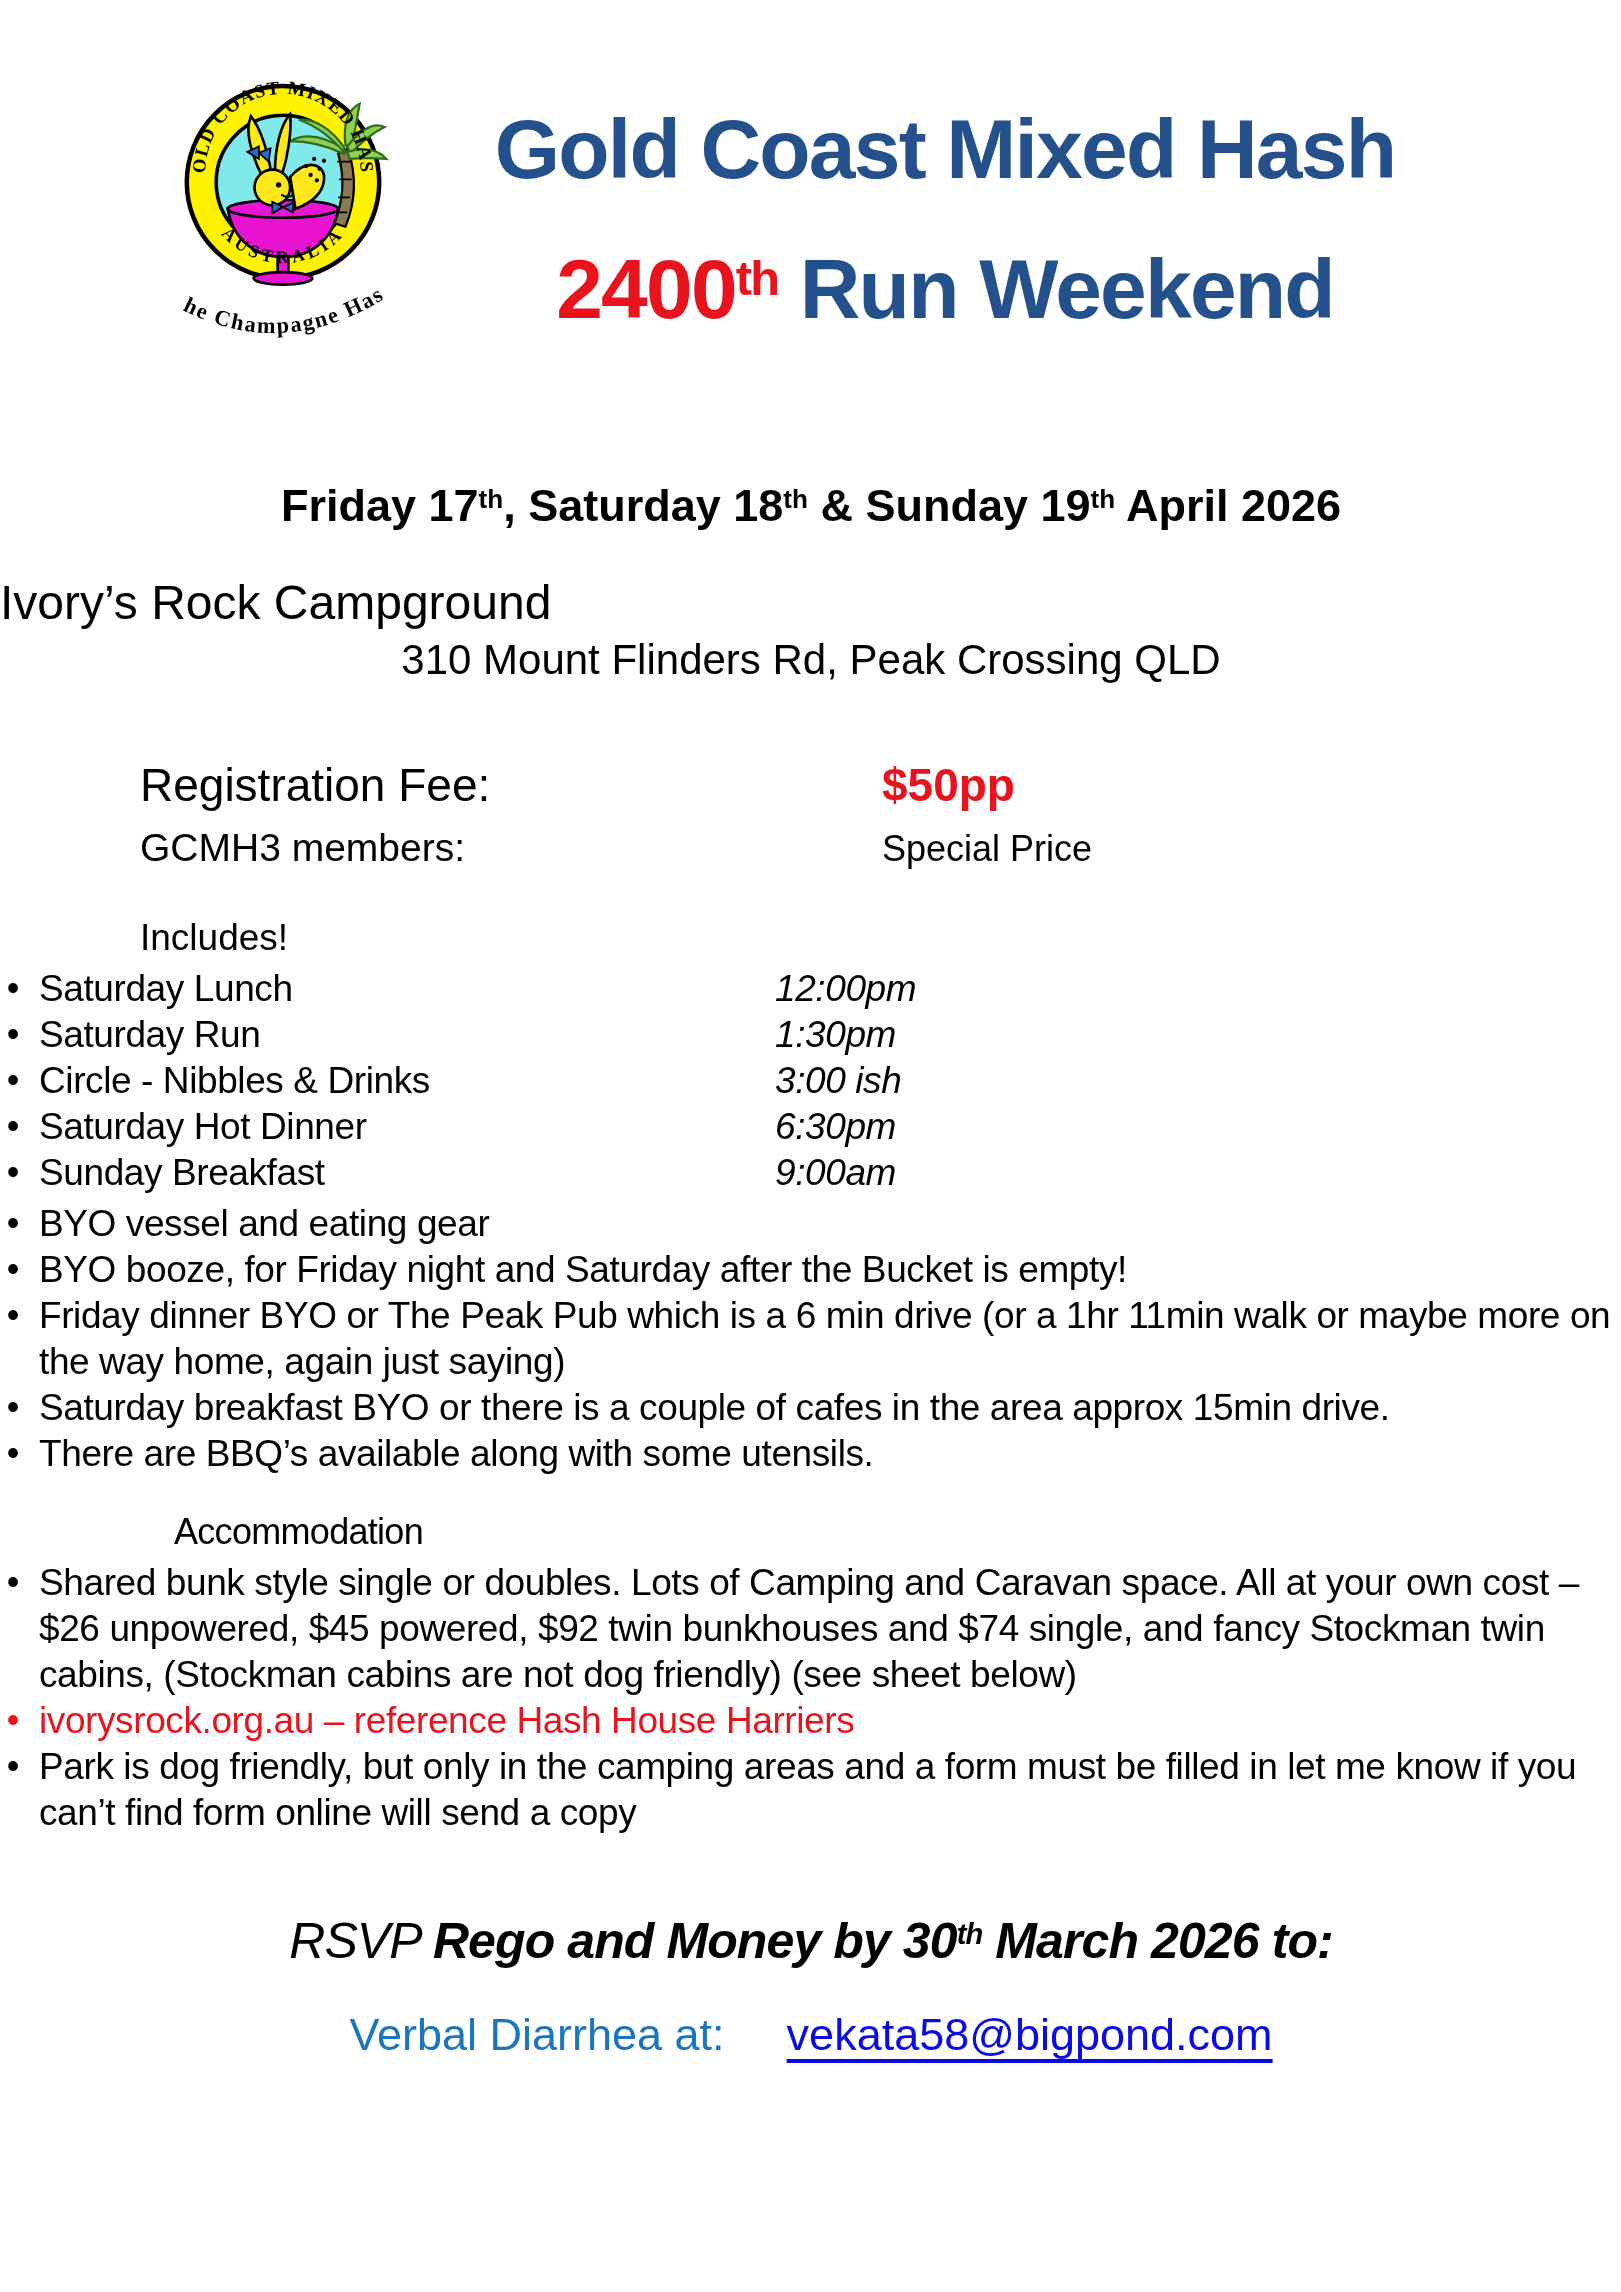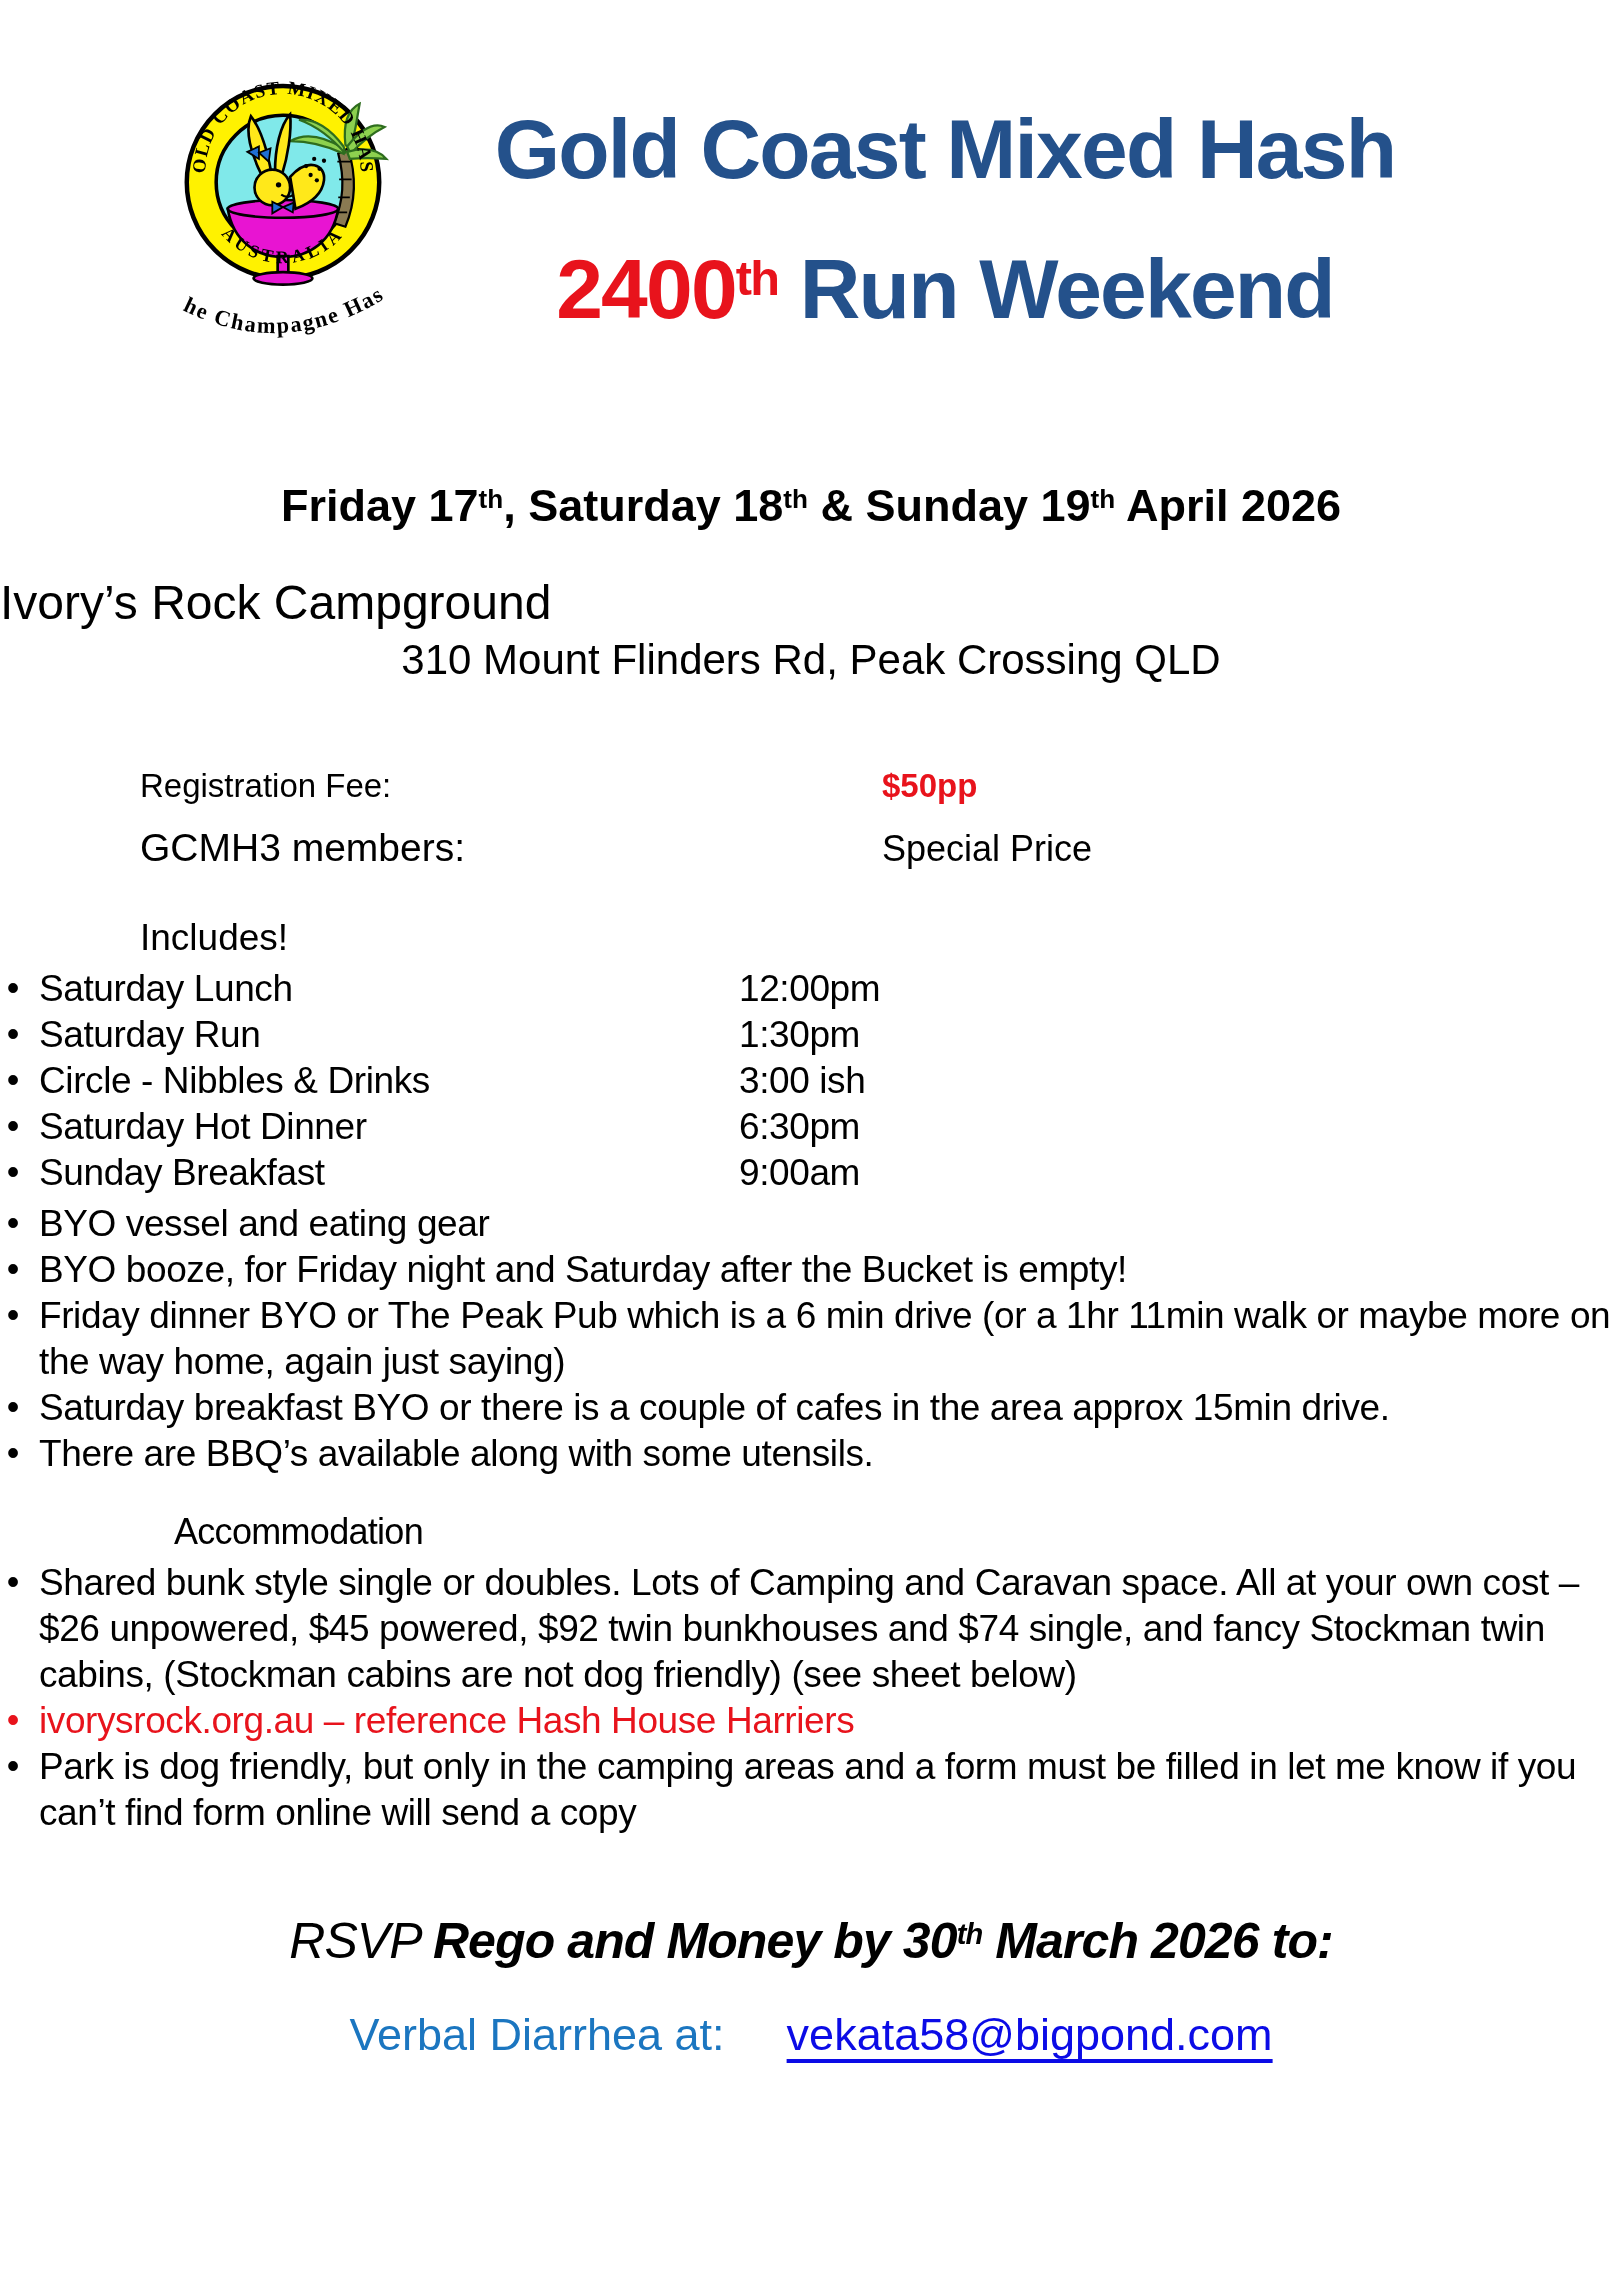--- a/index.html
+++ b/index.html
@@ -24,37 +24,37 @@
   .run-number { color:var(--accent-red); }
   .run-ordinal { color:var(--accent-red); }
   .sup { font-size:58%; position:relative; top:-0.48em; }
   
   .date-line { margin-top:29px; text-align:center; font-weight:bold; font-size:45px; line-height:53px; }
   .venue     { margin-top:35px; font-size:48px; line-height:57px; }
   .address   { margin-top:2.7px;  text-align:center; font-size:42px; line-height:51px; }
   
   .reg-section { margin:72px 107px 0 140px; }
   .reg-row  { display:grid; grid-template-columns:742px 1fr; align-items:baseline; }
-  .reg-row1 { font-size:33px; line-height:57px; }
+  .reg-row1 { font-size:46px; line-height:57px; }
   .fee-value { font-weight:bold; color:var(--accent-red); }
   .reg-row2 { margin-top:10.7px; font-size:39px; line-height:48px; }
   .members-value { font-size:36px; }
   .includes { margin:42px 107px 0 140px; font-size:37px; line-height:46px; }
   
   ul.doc-list { list-style:none; margin:5px; padding:0; }
   ul.doc-list li {
     position:relative; padding-left:34px;
     font-size:37px; line-height:46px; letter-spacing:-0.4px;
   }
   ul.doc-list li::before {
     content:"\2022";
     position:absolute; left:1.8px; top:-0.9px; font-size:36px;
   }
   .schedule { margin:0 107px 0 140px; }
-  .schedule .time { position:absolute; left:734px; }
+  .schedule .time { position:absolute; left:770px;font-style:italic; }
   .notes { margin:45px 71px 0 140px; }
   .notes li { font-size:36px; letter-spacing:-0.7px; }
   .accom { margin:0 71px 0 140px; }
   .accom li { font-size:36px; letter-spacing:-0.7px; }
   .accom-heading { margin:32px 71px 0 174px; font-size:36px; line-height:46px; letter-spacing:-0.7px; }
   .red-text { color:var(--accent-red); }
   
   .rsvp { margin-top:75px; text-align:center; font-style:italic; font-size:50px; line-height:61px; letter-spacing:-0.9px; }
   .rsvp-bold { font-weight:bold; }
   .contact { margin-top:28px; text-align:center; font-size:45px; line-height:55px; }

